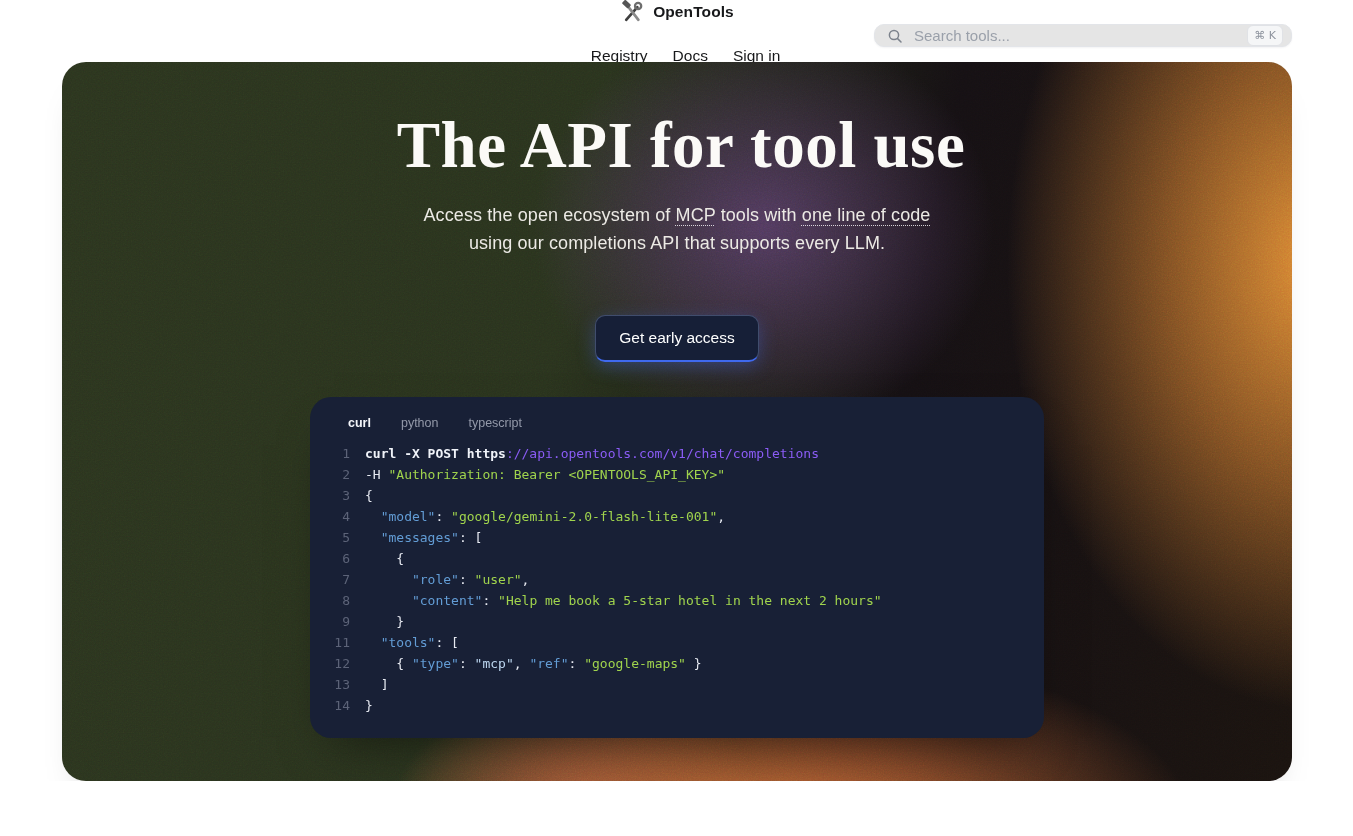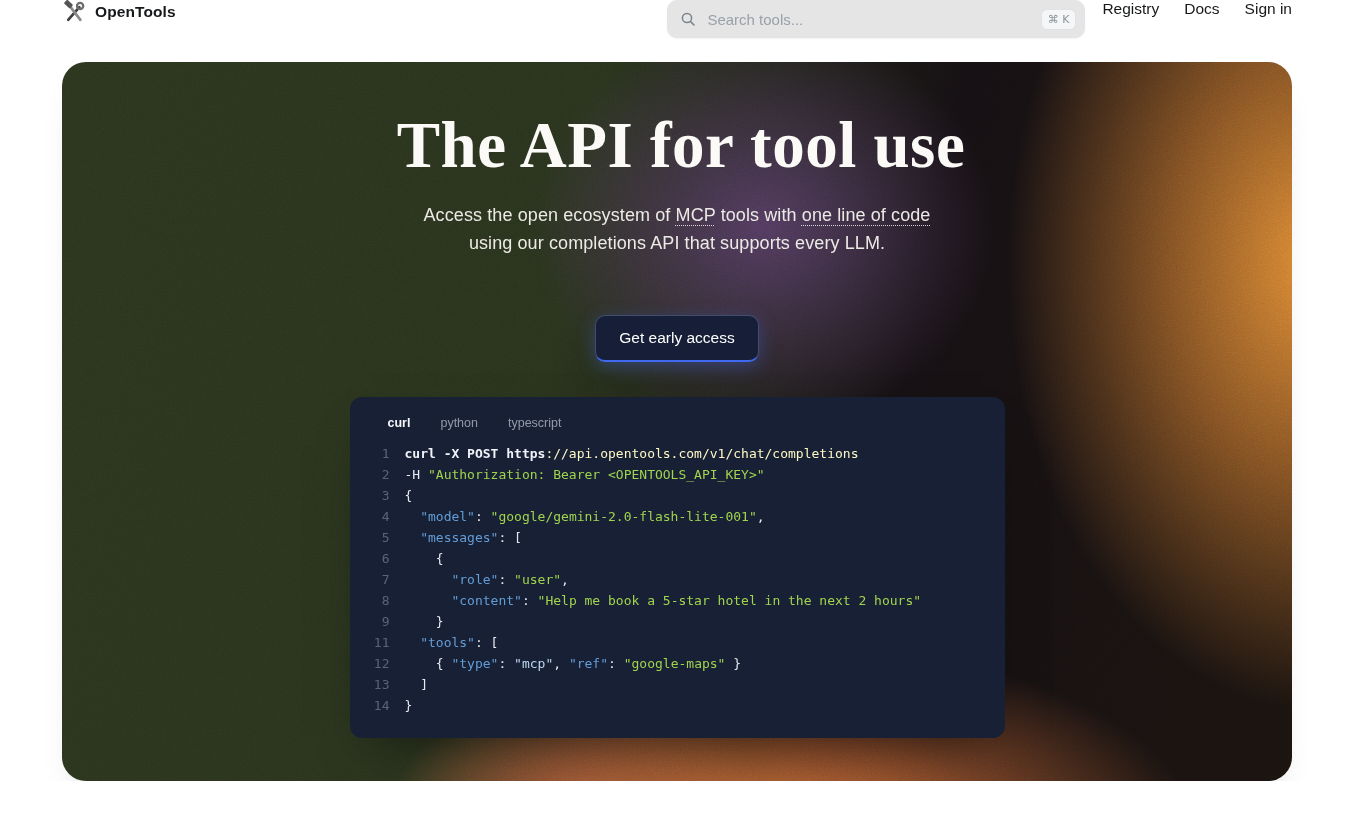--- a/index.html
+++ b/index.html
@@ -1,22 +1,22 @@
 <!DOCTYPE html>
 <html><head>
 <meta charset="utf-8">
 <style>
   * { box-sizing: border-box; }
   html,body { margin:0; padding:0; background:#ffffff; }
   body { font-family:"Liberation Sans","DejaVu Sans",sans-serif; width:1353px; }
 
   
   .header {
-    height:62px; display:flex; align-items:flex-start;
-    padding:0 61px 0 62px; background:#ffffff;
+    height:62px; display:flex; align-items:center;
+    padding:0 61px 0 62px; background:#ffffff;flex-direction:column;
   }
   .brand { display:flex; align-items:center; gap:9px; cursor:pointer; }
   .brand-name { font-size:15.5px; font-weight:600; color:#17181a; letter-spacing:.1px; }
   .searchbox {
     margin-left:auto; width:418px; height:38px;
     border:1px solid #e3e5e9; border-radius:10px; background:#e5e5e5;
     display:flex; align-items:center; gap:9px; padding:0 8px 0 12px;
     box-shadow:0 1px 2px rgba(16,24,40,.05);
   }
   .searchbox input {
@@ -69,33 +69,33 @@
     margin-top:40px; background:#161f37; color:#ffffff;
     font-family:inherit; font-size:15.5px; font-weight:500;
     padding:13px 23px; border-radius:10px; cursor:pointer;
     border:1px solid rgba(134,152,196,.38);
     border-bottom:2px solid #3f69ef;
     box-shadow:0 5px 18px rgba(63,105,239,.35);
   }
 
   
   .panel {
-    margin-top:35px; width:655px; background:#182036;
-    border-radius:12px; padding:17px 24px 22px 10px;
+    margin-top:35px; width:734px; background:#182036;
+    border-radius:21px; padding:17px 24px 22px 10px;
     box-shadow:0 24px 48px -24px rgba(0,0,0,.55);
   }
   .tabs { display:flex; gap:30px; padding:2px 0 13px 28px; font-size:12.5px; }
   .tab { color:#9399a9; cursor:pointer; }
   .tab.active { color:#f4f6fa; font-weight:700; }
   .code { font-family:"DejaVu Sans Mono","Liberation Mono",monospace; font-size:13px; line-height:21px; }
   .cl { display:flex; white-space:pre; }
   .ln { flex:none; width:30px; text-align:right; margin-right:15px; color:#5c6378; }
   .p  { color:#e7eaf2; }
   .pb { color:#f0f3f9; font-weight:700; }
-  .m  { color:#fef9c3; }
+  .m  { color:#8b5cf6; }
   .s  { color:#a0d44d; }
   .k  { color:#639dd6; }
   .v  { color:#bdd7f0; }
 </style>
 </head>
 <body>
 
 <div class="header">
   <div class="brand">
     <svg width="24" height="24" viewBox="0 0 24 24">

